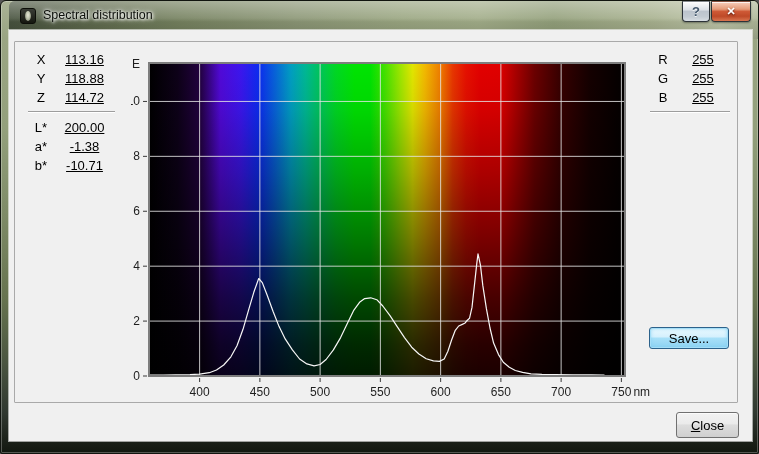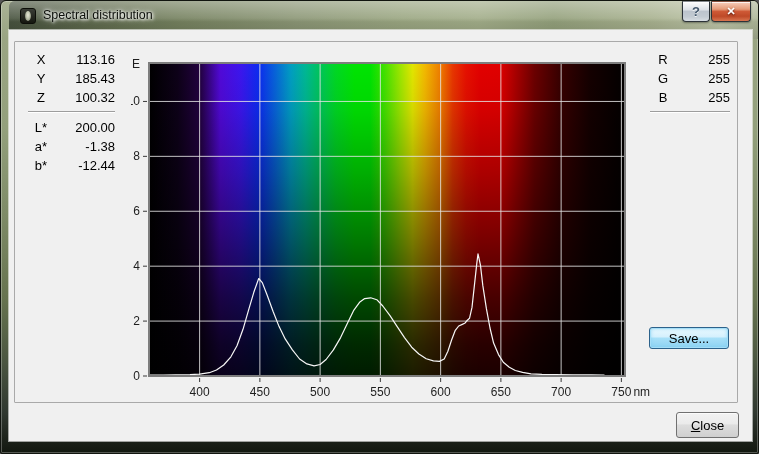--- a/index.html
+++ b/index.html
@@ -66,21 +66,21 @@
   }
   .main-frame{
     position:absolute;left:13px;top:40px;width:724px;height:362px;
     border:1px solid #a9a9a9;border-radius:1px;
     background:transparent;
   }
   
   .vpanel{position:absolute;font-size:13px;color:#000;}
   .vpanel .row{display:flex;align-items:center;height:19px;}
   .vpanel .lab{width:26px;text-align:center;}
-  .vpanel .val{flex:1;text-align:right;}
+  .vpanel .val{flex:1;text-align:center;text-decoration:underline;}
   .divider{height:0;border-top:1px solid #9d9d9d;border-bottom:1px solid #ffffff;margin:4px 0 5px 0;}
   .panel-left{left:27px;top:49px;width:87px;}
   .panel-right{left:649px;top:49px;width:80px;}
   
   .chart-wrap{position:absolute;left:130px;top:50px;width:519px;height:350px;}
   
   .push-btn{
     position:absolute;font-family:"Liberation Sans",sans-serif;font-size:13px;color:#000;
     border-radius:3px;cursor:default;padding:0;
   }
@@ -120,38 +120,38 @@
   <div class="client"></div>
   <div class="main-frame"></div>
 
   <div class="vpanel panel-left">
     <div class="row">
       <span class="lab">X</span>
       <span class="val">113.16</span>
     </div>
     <div class="row">
       <span class="lab">Y</span>
-      <span class="val">185.43</span>
+      <span class="val">118.88</span>
     </div>
     <div class="row">
       <span class="lab">Z</span>
-      <span class="val">100.32</span>
+      <span class="val">114.72</span>
     </div>
     <div class="divider"></div>
     <div class="row">
       <span class="lab">L*</span>
       <span class="val">200.00</span>
     </div>
     <div class="row">
       <span class="lab">a*</span>
       <span class="val">-1.38</span>
     </div>
     <div class="row">
       <span class="lab">b*</span>
-      <span class="val">-12.44</span>
+      <span class="val">-10.71</span>
     </div>
   </div>
 
   <div class="vpanel panel-right">
     <div class="row">
       <span class="lab">R</span>
       <span class="val">255</span>
     </div>
     <div class="row">
       <span class="lab">G</span>

